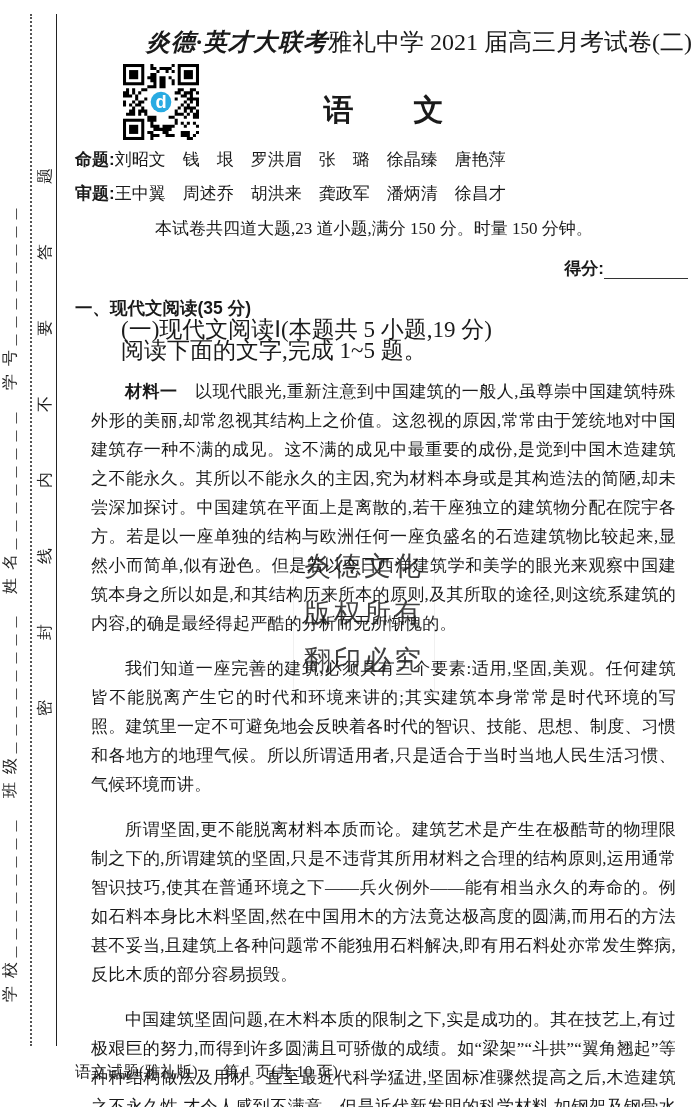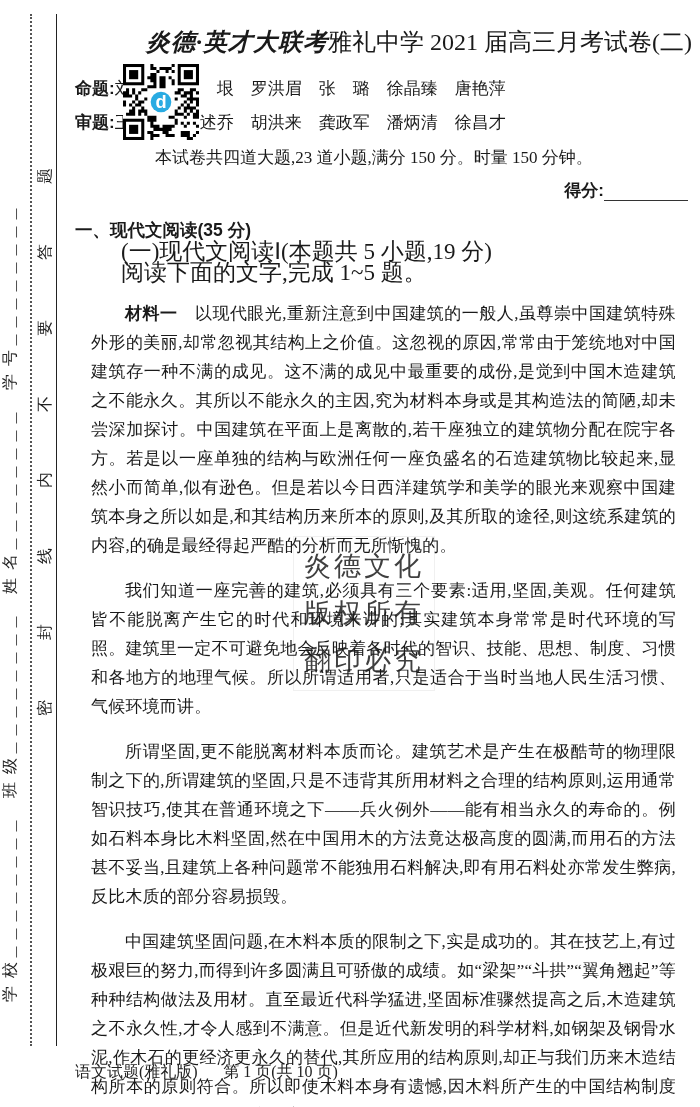--- a/index.html
+++ b/index.html
@@ -45,21 +45,21 @@
   .brand{font-weight:bold;font-style:italic;letter-spacing:1px;}
   .subject{
     text-align:center;font-size:30px;font-weight:bold;margin-top:35px;
     line-height:36px;font-family:"Liberation Sans",sans-serif;
   }
   .row{margin-top:13px;font-size:17px;line-height:21px;}
   .row.first{margin-top:21px;}
   .lbl{font-weight:bold;font-family:"Liberation Sans",sans-serif;}
   .examinfo{margin-left:80px;margin-top:14px;font-size:17px;line-height:21px;}
   .scoreline{
-    text-align:right;margin-top:12px;font-size:17px;line-height:21px;
+    text-align:right;margin-top:19px;font-size:17px;line-height:21px;
     font-weight:bold;font-family:"Liberation Sans",sans-serif;padding-right:4px;
   }
   .score-blank{
     display:inline-block;width:84px;height:16px;
     border-bottom:1.5px solid #333;vertical-align:bottom;
   }
   .sec{
     font-size:17.5px;font-weight:bold;line-height:22px;margin-top:18px;
     font-family:Liberation Sans, sans-serif;
   }
@@ -114,20 +114,21 @@
         <text x="12.5" y="14.6" font-size="6" font-family="Liberation Sans, sans-serif" font-weight="bold" fill="#ffffff" text-anchor="middle">d</text>
       </g>
     </svg>
   </div>
 
   <div class="main">
     <div class="title">
       <span class="brand">炎德·英才大联考</span><span>雅礼中学 2021 届高三月考试卷(二)</span>
     </div>
 
+    <div class="subject">语　　文</div>
 
     <div class="row first">
       <span class="lbl">命题:</span><span>刘昭文　钱　垠　罗洪眉　张　璐　徐晶臻　唐艳萍</span>
     </div>
 
     <div class="row">
       <span class="lbl">审题:</span><span>王中翼　周述乔　胡洪来　龚政军　潘炳清　徐昌才</span>
     </div>
 
     <div class="examinfo">本试卷共四道大题,23 道小题,满分 150 分。时量 150 分钟。</div>

